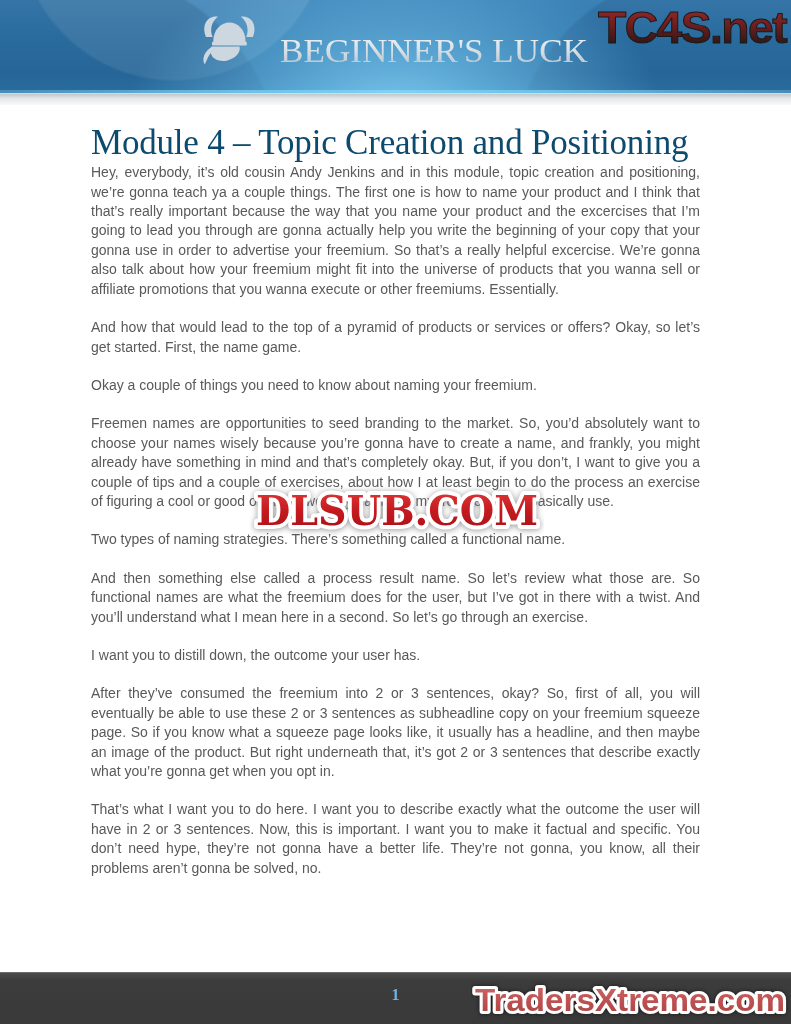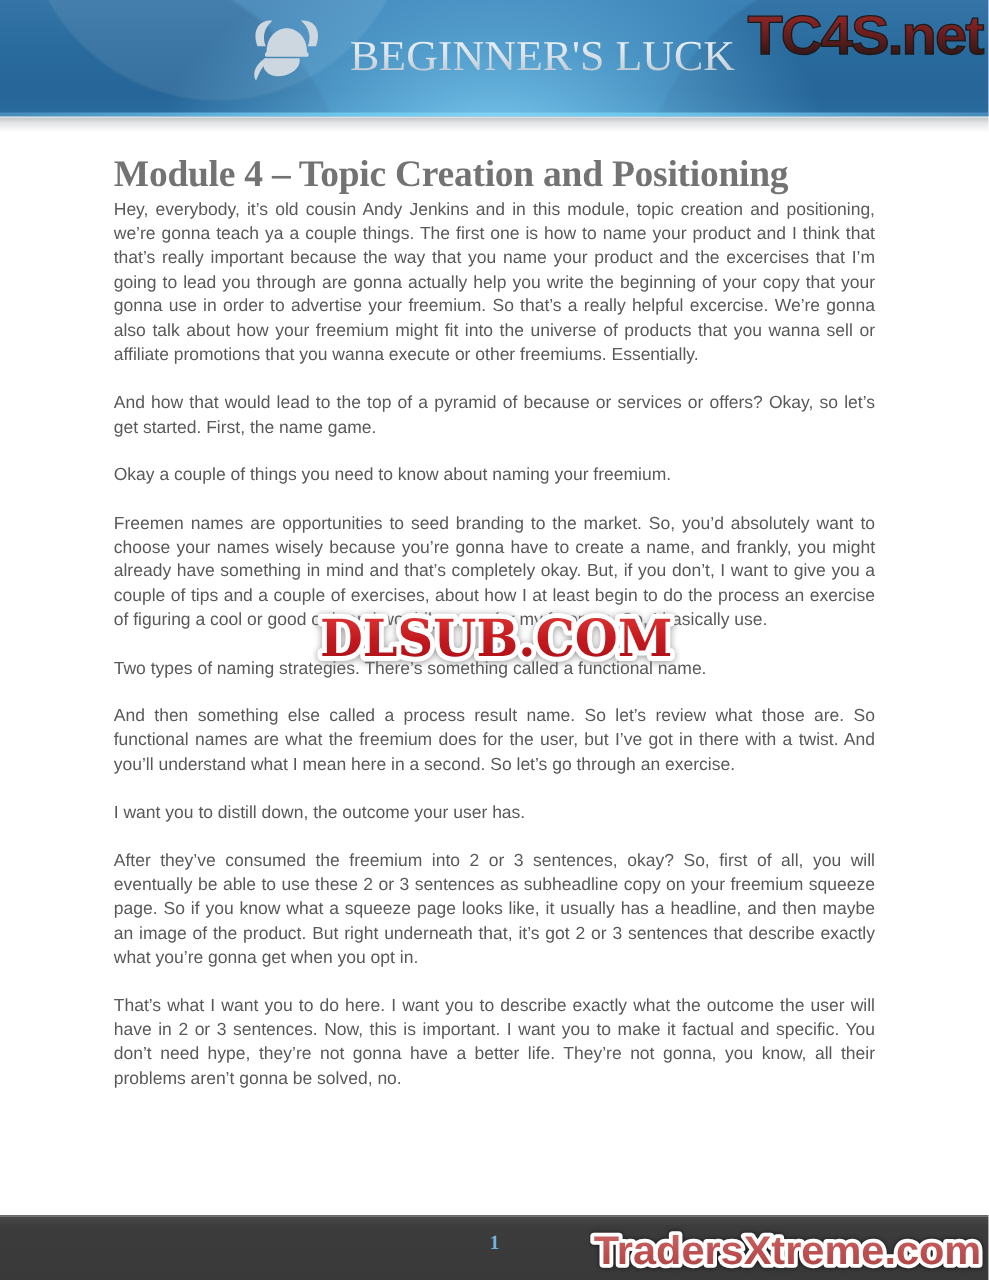--- a/index.html
+++ b/index.html
@@ -27,21 +27,21 @@
   }
   .banner::after {
     content:"";
     position:absolute; left:0; right:0; bottom:0; height:3px;
     background:linear-gradient(90deg, rgba(90,160,205,0.6), #6ec6ec 35%, #7fd2f2 50%, #6ec6ec 65%, rgba(90,160,205,0.6));
   }
 
   .brand-group {
     position:absolute; top:13px; left:50%;
     transform:translateX(-50%);
-    display:flex; align-items:center; gap:20px;
+    display:flex; align-items:flex-end; gap:20px;
   }
   .helmet-svg { width:60px; height:60px; display:block; }
 
   .tc4s {
     position:absolute; top:1px; right:1px;
     display:block;
   }
 
   
   .band {
@@ -51,24 +51,24 @@
   }
 
   
   .content {
     height:867px;
     padding:18px 91px 0 91px;
     overflow:hidden;
   }
   .doc-title {
     font-family:"Liberation Serif", serif;
-    font-weight:700;
-    font-size:30px;
+    font-weight:400;
+    font-size:35px;
     letter-spacing:-0.2px;
-    color:#737373;
+    color:#0c4a6e;
     line-height:1.15;
   }
   .doc-subtitle {
     font-family:"Liberation Serif", serif;
     font-weight:600;
     font-size:19px;
     color:#5d7f9c;
     line-height:1.2;
     margin-top:2px;
     margin-bottom:22px;
@@ -152,21 +152,21 @@
       <text x="2" y="42" font-family="Liberation Sans, sans-serif" font-weight="bold" font-size="44" letter-spacing="-1.5" fill="url(#tc4sGrad)" stroke="#1a1a1a" stroke-width="1" textLength="188" lengthAdjust="spacingAndGlyphs">TC4S.net</text>
     </svg>
   </div>
 
   <div class="band"></div>
 
   <div class="content">
     <h1 class="doc-title">Module 4 – Topic Creation and Positioning</h1>
 
     <p>Hey, everybody, it’s old cousin Andy Jenkins and in this module, topic creation and positioning, we’re gonna teach ya a couple things. The first one is how to name your product and I think that that’s really important because the way that you name your product and the excercises that I’m going to lead you through are gonna actually help you write the beginning of your copy that your gonna use in order to advertise your freemium. So that’s a really helpful excercise. We’re gonna also talk about how your freemium might fit into the universe of products that you wanna sell or affiliate promotions that you wanna execute or other freemiums. Essentially.</p>
-    <p>And how that would lead to the top of a pyramid of because or services or offers? Okay, so let’s get started. First, the name game.</p>
+    <p>And how that would lead to the top of a pyramid of products or services or offers? Okay, so let’s get started. First, the name game.</p>
     <p>Okay a couple of things you need to know about naming your freemium.</p>
     <p>Freemen names are opportunities to seed branding to the market. So, you’d absolutely want to choose your names wisely because you’re gonna have to create a name, and frankly, you might already have something in mind and that’s completely okay. But, if you don’t, I want to give you a couple of tips and a couple of exercises, about how I at least begin to do the process an exercise of figuring a cool or good or brand worthily name for my freemen. So, I basically use.</p>
     <p>Two types of naming strategies. There’s something called a functional name.</p>
     <p>And then something else called a process result name. So let’s review what those are. So functional names are what the freemium does for the user, but I’ve got in there with a twist. And you’ll understand what I mean here in a second. So let’s go through an exercise.</p>
     <p>I want you to distill down, the outcome your user has.</p>
     <p>After they’ve consumed the freemium into 2 or 3 sentences, okay? So, first of all, you will eventually be able to use these 2 or 3 sentences as subheadline copy on your freemium squeeze page. So if you know what a squeeze page looks like, it usually has a headline, and then maybe an image of the product. But right underneath that, it’s got 2 or 3 sentences that describe exactly what you’re gonna get when you opt in.</p>
     <p>That’s what I want you to do here. I want you to describe exactly what the outcome the user will have in 2 or 3 sentences. Now, this is important. I want you to make it factual and specific. You don’t need hype, they’re not gonna have a better life. They’re not gonna, you know, all their problems aren’t gonna be solved, no.</p>
   </div>
 
   <svg class="dlsub" width="294" height="56" viewBox="0 0 294 56">

